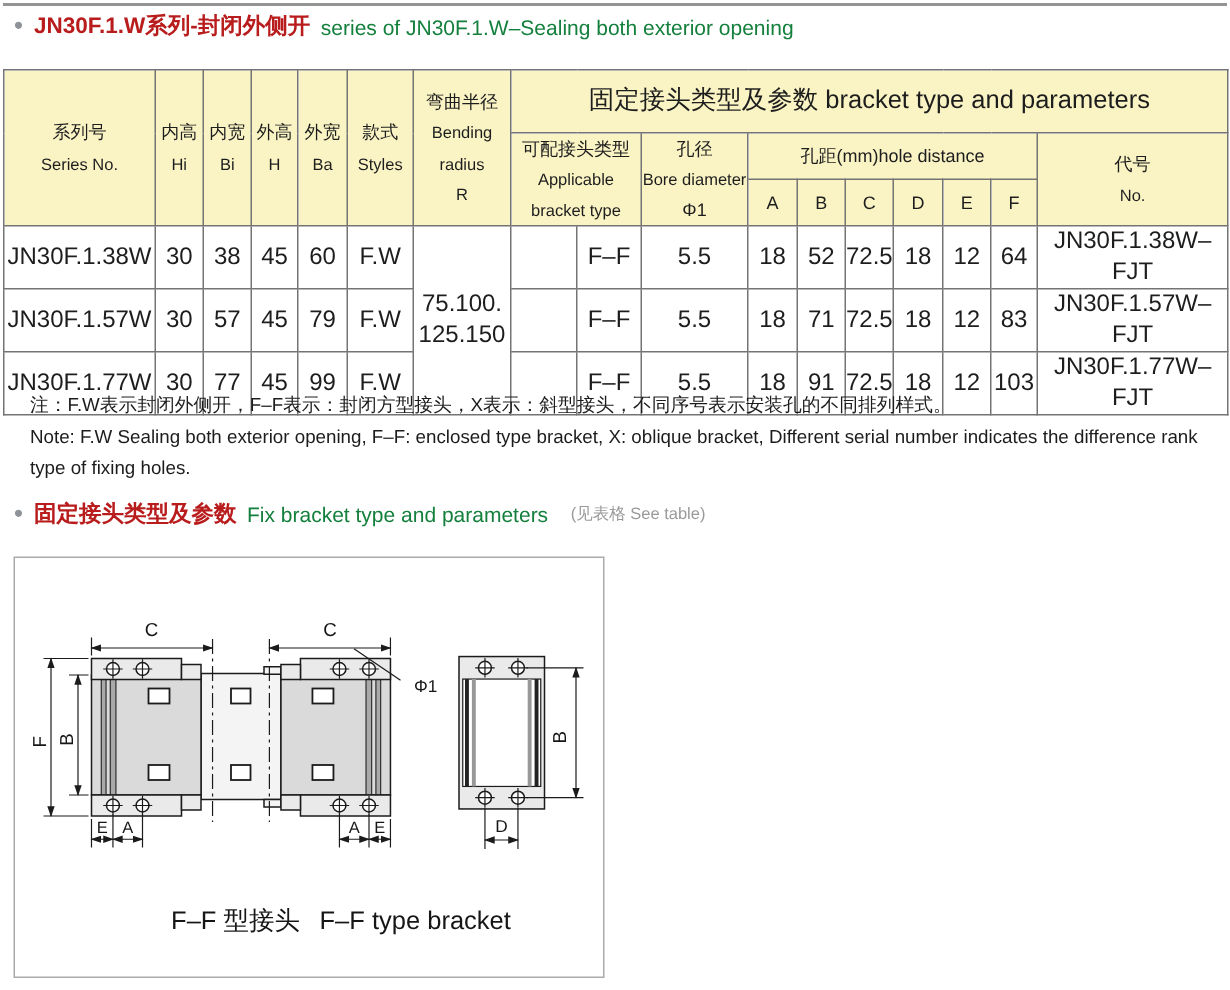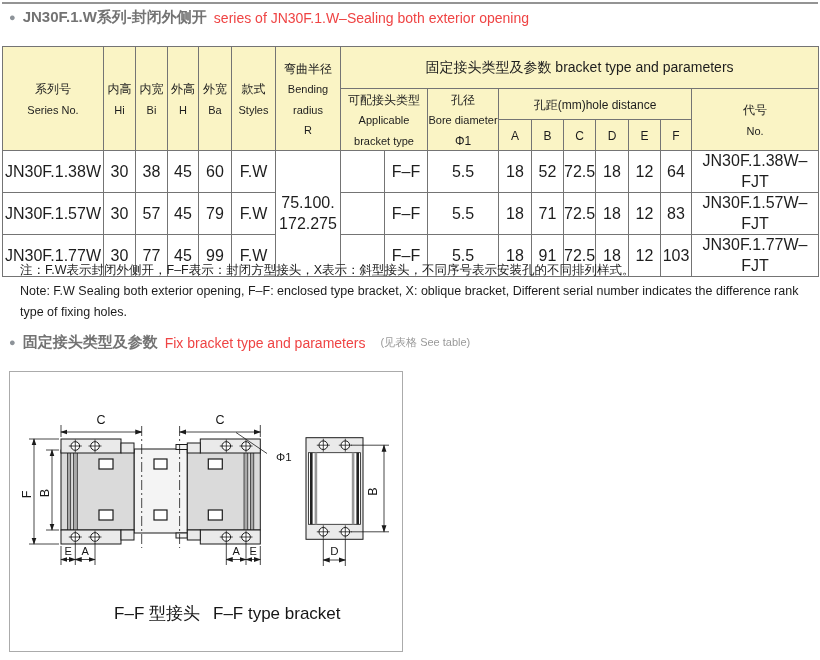--- a/index.html
+++ b/index.html
@@ -7,22 +7,22 @@
     width:820px;height:660px;background:#ffffff;position:relative;overflow:hidden;
     font-family:"Liberation Sans","DejaVu Sans",sans-serif;
     -webkit-font-smoothing:antialiased;
   }
   #page{position:absolute;inset:0;width:820px;height:660px;background:#fff;}
   .top-rule{position:absolute;left:2px;top:2px;width:816px;height:2px;background:#949494;}
   .sec-head{position:absolute;display:flex;align-items:center;gap:7px;white-space:nowrap;}
   #head1{left:9px;top:8px;}
   #head2{left:9px;top:333px;}
   .bullet{color:#8d9399;font-size:11px;line-height:1;}
-  .t-cn{color:#737373;font-weight:bold;font-size:15px;}
-  .t-en{color:#ef4444;font-size:14px;}
+  .t-cn{color:#b91c1c;font-weight:bold;font-size:15px;}
+  .t-en{color:#15803d;font-size:14px;}
   .t-hint{color:#9a9a9a;font-size:11px;margin-left:8px;}
 
   .spec-table{position:absolute;left:2px;top:46px;width:816px;border-collapse:collapse;table-layout:fixed;}
   .spec-table th,.spec-table td{
     border:1px solid #747474;padding:0;text-align:center;vertical-align:middle;
     color:#1d1d1d;font-weight:normal;line-height:1.28;overflow:hidden;
   }
   .spec-table thead th{background:#faf4c5;text-align:center;}
   .cn{font-size:12px;}
   .en{font-size:11px;}
@@ -96,21 +96,21 @@
           <span class="cn">款式</span><br>
           <span class="en">Styles</span>
         </th>
         <th rowspan="3">
           <span class="cn">弯曲半径</span><br>
           <span class="en">Bending</span><br>
           <span class="en">radius</span><br>
           <span class="en">R</span>
         </th>
         <th colspan="10">
-          <span class="cn" style="font-size:14px">固定接头类型及参数 bracket type and parameters</span>
+          <span class="cn" style="font-size:17px">固定接头类型及参数 bracket type and parameters</span>
         </th>
       </tr>
       <tr style="height:30px">
         <th colspan="2" rowspan="2">
           <span class="cn">可配接头类型</span><br>
           <span class="en">Applicable</span><br>
           <span class="en">bracket type</span>
         </th>
         <th rowspan="2">
           <span class="cn">孔径</span><br>
@@ -137,21 +137,21 @@
     <tbody>
       <tr>
         <td class="al">JN30F.1.38W</td>
         <td>30</td>
         <td>38</td>
         <td>45</td>
         <td>60</td>
         <td>F.W</td>
         <td rowspan="3">
           <span>75.100.</span><br>
-          <span>172.275</span>
+          <span>125.150</span>
         </td>
         <td></td>
         <td>F–F</td>
         <td>5.5</td>
         <td>18</td>
         <td>52</td>
         <td>72.5</td>
         <td>18</td>
         <td>12</td>
         <td>64</td>

